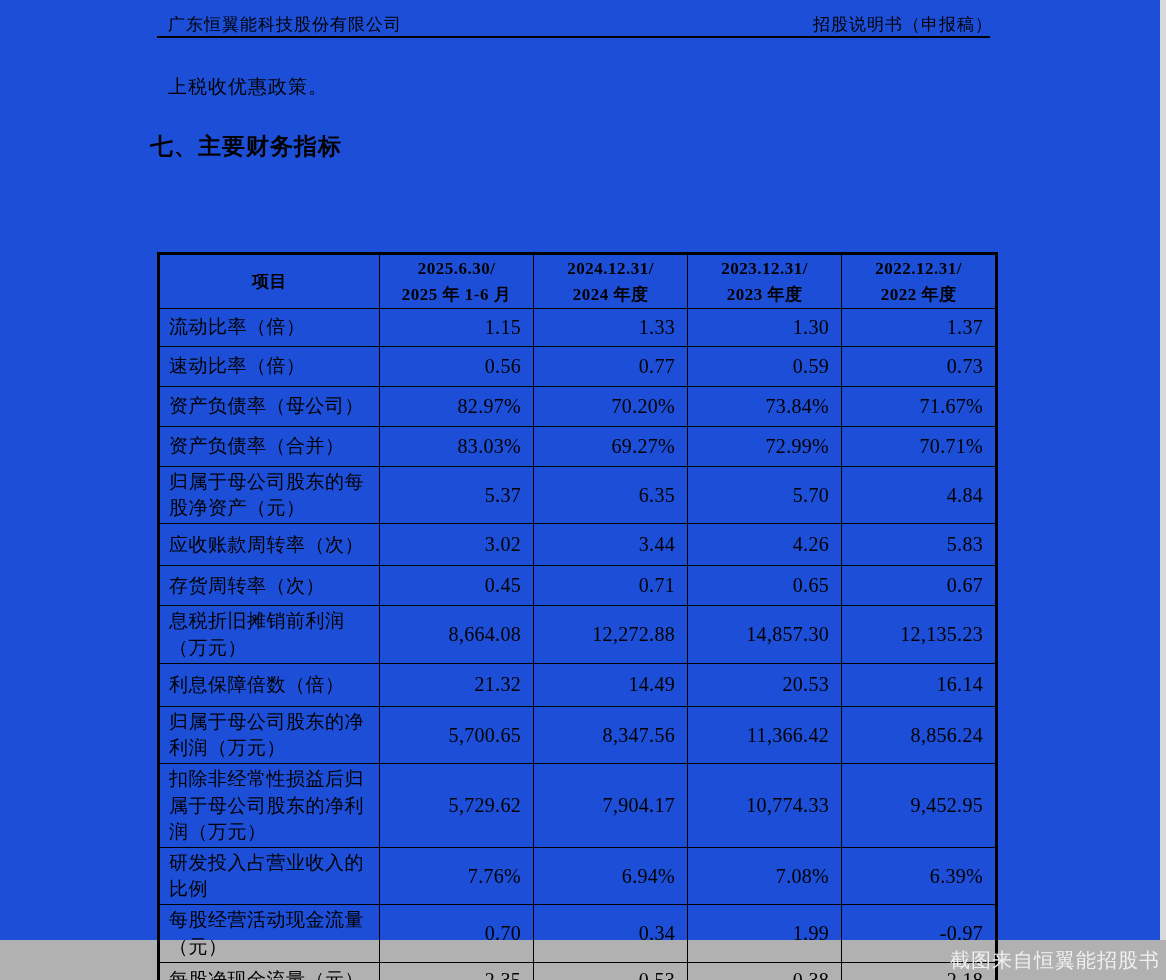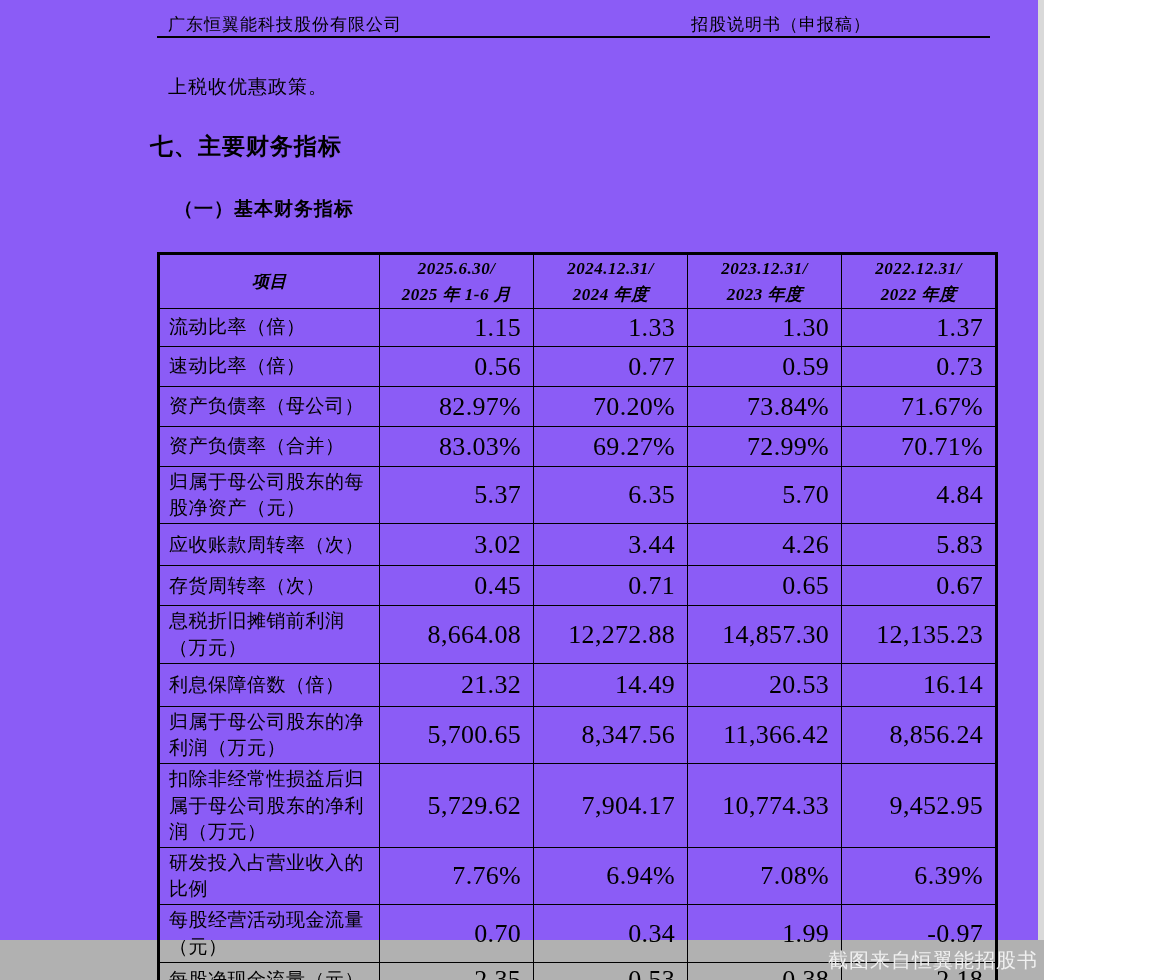--- a/index.html
+++ b/index.html
@@ -1,21 +1,21 @@
 <!DOCTYPE html>
 <html><head>
 <meta charset="utf-8">
 <style>
   * { margin: 0; padding: 0; box-sizing: border-box; }
   html,body { background: #ffffff; }
   .page {
     position: relative;
-    width: 1044px;
+    width: 1166px;
     height: 980px;
-    background: #8b5cf6;
+    background: #1d4ed8;
     overflow: hidden;
     font-family: "Liberation Serif", "DejaVu Serif", serif;
     color: #000000;
   }
   .edge-strip {
     position: absolute; top: 0; right: 0;
     width: 6px; height: 100%;
     background: #d9d9d9;
     z-index: 0;
   }
@@ -69,37 +69,37 @@
     width: 838px;
     background: transparent;
   }
   table.fin-table th, table.fin-table td {
     border: 1px solid #000000;
     vertical-align: middle;
     background: transparent;
     overflow: hidden;
   }
   table.fin-table { border: 3px solid #000000; }
-  table.fin-table thead tr { height: 55px; font-style: italic; }
+  table.fin-table thead tr { height: 55px; }
   table.fin-table th {
     font-weight: bold; font-size: 17px;
     text-align: center; line-height: 1.5;
     letter-spacing: 0.5px;
   }
   td.cell-label {
     text-align: left;
     padding: 2px 4px 2px 9px;
     font-size: 19px;
     line-height: 1.38;
     letter-spacing: 0.5px;
   }
   td.cell-value {
     text-align: right;
     padding-right: 12px;
-    font-size: 26px;
+    font-size: 20px;
     letter-spacing: 0.3px;
   }
   
   tbody tr:nth-child(1)  { height: 38px; }
   tbody tr:nth-child(2)  { height: 40px; margin-left: 36px; }
   tbody tr:nth-child(3)  { height: 40px; padding-left: 16px; }
   tbody tr:nth-child(4)  { height: 40px; }
   tbody tr:nth-child(5)  { height: 53px; }
   tbody tr:nth-child(6)  { height: 42px; }
   tbody tr:nth-child(7)  { height: 40px; }
@@ -120,21 +120,20 @@
   <div class="edge-strip" style="background: rgb(217, 217, 217);"></div>
 
   <div class="header-rule"></div>
   <div class="header-company">广东恒翼能科技股份有限公司</div>
   <div class="header-doc">招股说明书（申报稿）</div>
 
   <div class="intro-text">上税收优惠政策。</div>
 
   <div class="section-title">七、主要财务指标</div>
 
-  <div class="subsection-title">（一）基本财务指标</div>
 
   <div class="gray-band" style="background: rgb(177, 177, 177);"></div>
 
   <div class="fin-table-wrap">
     <table class="fin-table">
       <colgroup>
         <col style="width:221px">
         <col style="width:154px">
         <col style="width:154px">
         <col style="width:154px">

